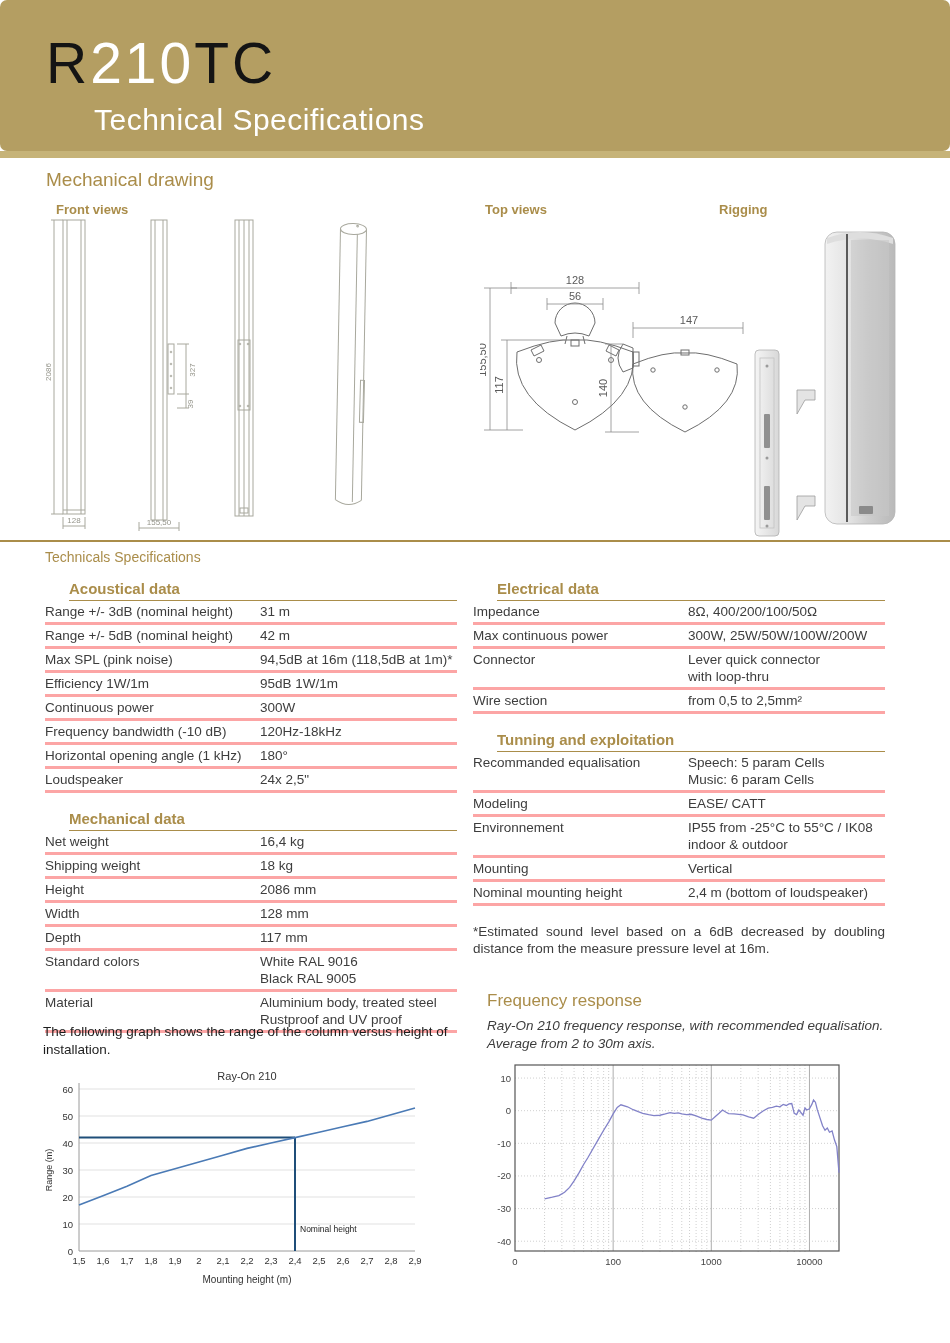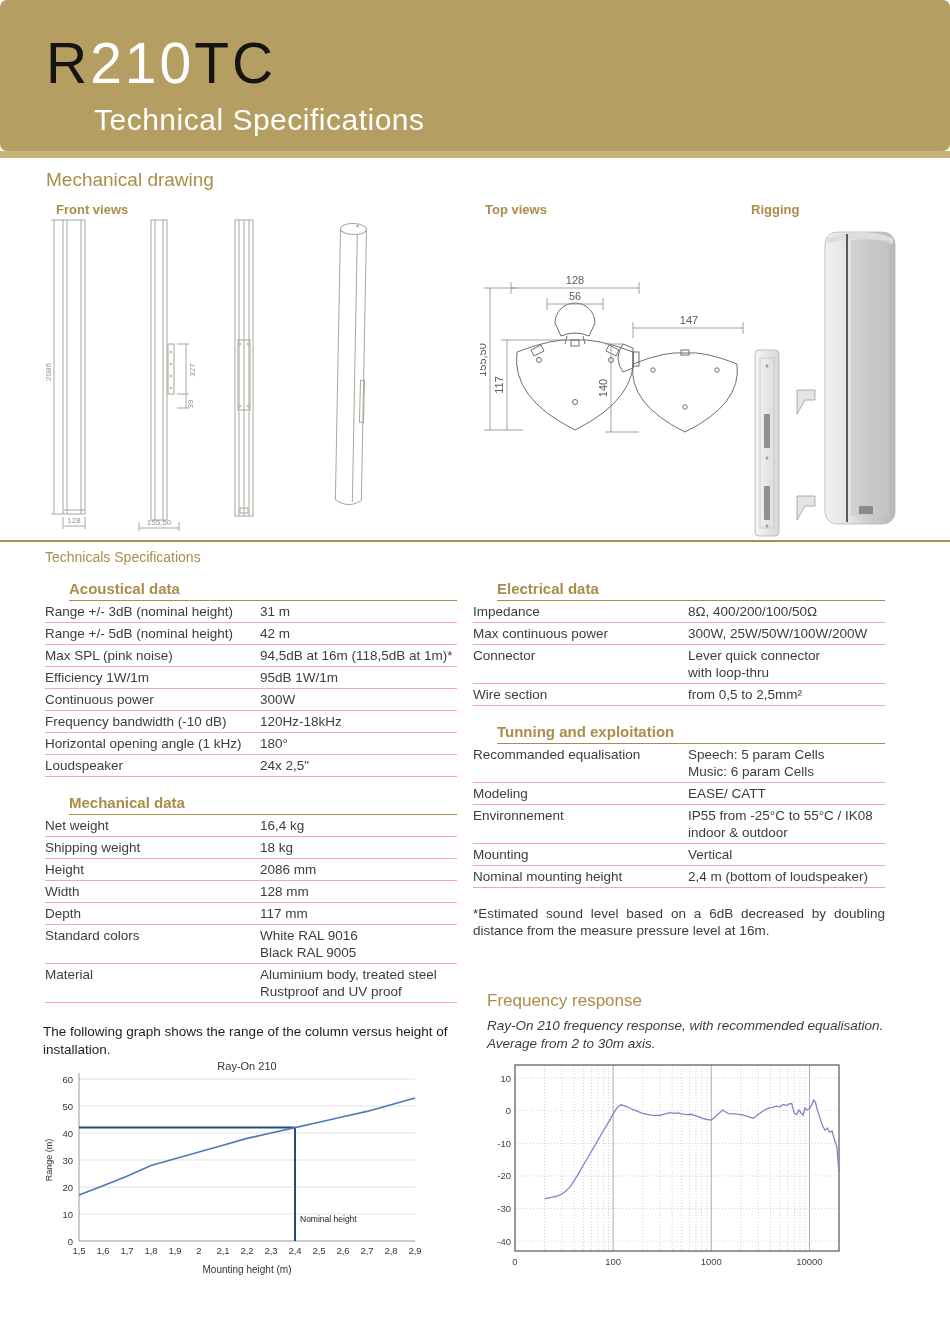--- a/index.html
+++ b/index.html
@@ -13,46 +13,46 @@
   .product-title .t-dark { color:#141414; }
   .product-title .t-light { color:#ffffff; }
   .subtitle { position:absolute; left:46px; top:103px; font-size:30px; font-weight:400; color:#ffffff; letter-spacing:0.5px;margin-left:48px; }
 
   
   .h-gold { color:#aa8d4a; font-weight:400; }
   .mech-heading { position:absolute; left:46px; top:169px; font-size:19px; }
   .view-label { position:absolute; font-size:13px; color:#aa8d4a;font-weight:bold; }
   .lbl-front { left:56px; top:202px; }
   .lbl-top { left:485px; top:202px; }
-  .lbl-rigging { left:751px; top:202px; }
+  .lbl-rigging { left:719px; top:202px; }
 
   .gold-divider { position:absolute; left:0; top:540px; width:950px; height:2px; background:#aa8d4a; }
 
   .specs-heading { position:absolute; left:45px; top:549px; font-size:14px; }
 
   
   .front-svg { position:absolute; left:43px; top:212px; }
   .top-svg { position:absolute; left:480px; top:220px; }
   .rig-svg { position:absolute; left:745px; top:218px; }
   svg text { font-family:"Liberation Sans", sans-serif; }
 
   
   .spec-col { position:absolute; width:412px; top:580px; }
   .col-left { left:45px; }
   .col-right { left:473px; }
   .spec-section { margin-bottom:17px; }
   .spec-title { font-size:15px; color:#aa8d4a; padding-bottom:3px; border-bottom:1px solid #aa8d4a;margin-left:24px; }
-  .spec-row { display:flex; border-bottom:1px solid #fca5a5; padding:2px 0 2px 0; font-size:13.5px; color:#3d3d3d; line-height:17px; }
+  .spec-row { display:flex; border-bottom:3px solid #fca5a5; padding:2px 0 2px 0; font-size:13.5px; color:#3d3d3d; line-height:17px; }
   .spec-label { width:215px; flex-shrink:0; }
   .spec-value { flex:1; }
   .footnote { margin-top:14px; font-size:13.5px; color:#3d3d3d; text-align:justify; line-height:17px; }
 
   
   .range-block { position:absolute; left:43px; top:1023px; width:410px; }
-  .range-intro { font-size:13.5px; color:#1d1d1d; line-height:18px; margin-bottom:0; }
+  .range-intro { font-size:13.5px; color:#1d1d1d; line-height:18px; margin-bottom:10px; }
   .freq-block { position:absolute; left:487px; top:991px; width:430px; }
   .freq-heading { font-size:17px; margin-bottom:6px; }
   .freq-intro { font-size:13.5px; color:#3d3d3d; line-height:18px; margin-bottom:6px;font-style:italic; }
 </style>
 </head>
 <body>
 
 <div class="page">
 
   <header class="masthead">

